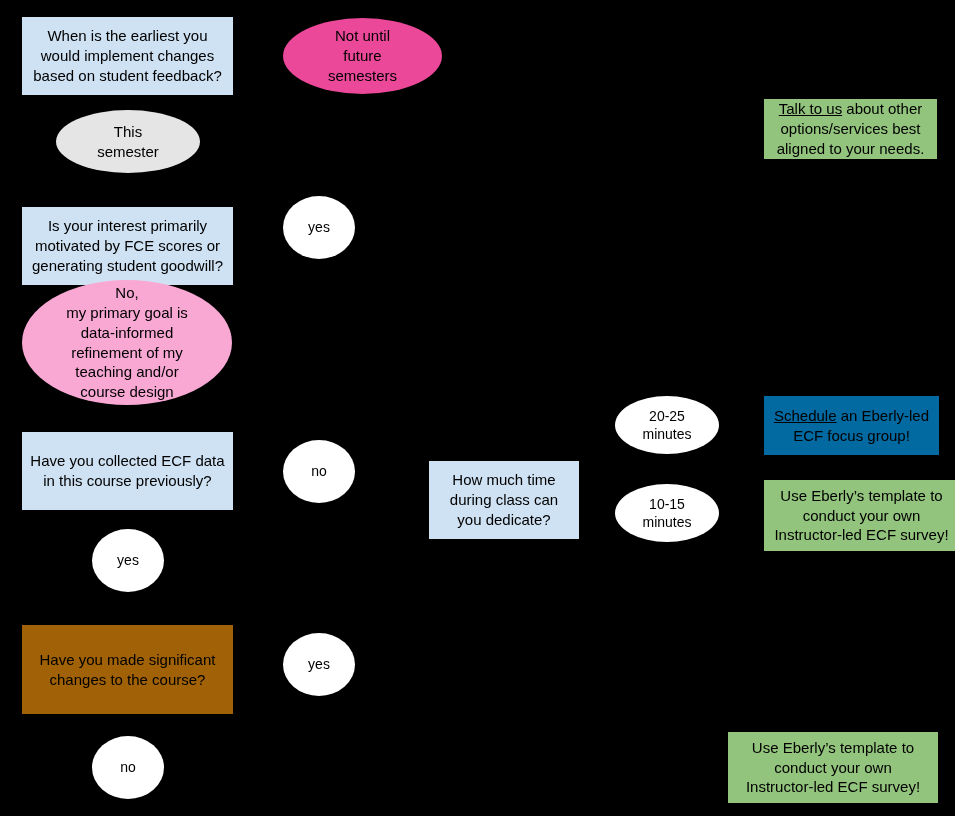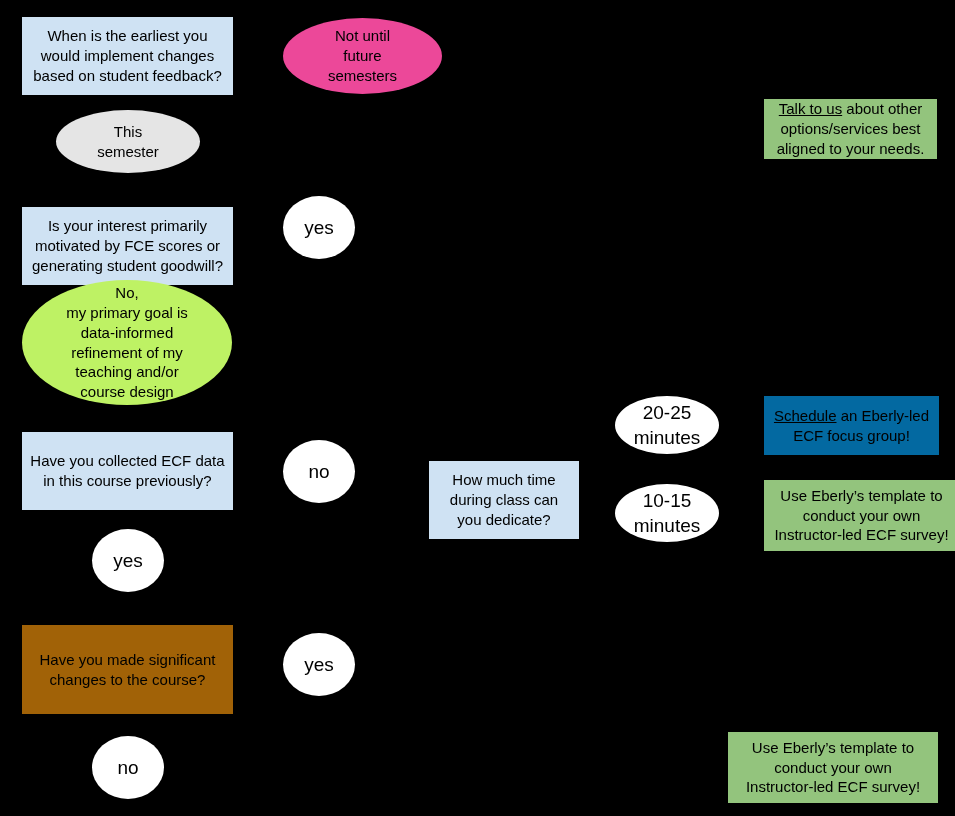--- a/index.html
+++ b/index.html
@@ -42,21 +42,21 @@
     border-radius: 50%;
   }
   .node-text {
     display: block;
     width: 100%;
     padding: 0 6px;
     box-sizing: border-box;
     white-space: pre-line;
   }
   .fs15 { font-size: 15px; }
-  .fs14 { font-size: 19px; }
+  .fs14 { font-size: 14px; }
   .link {
     text-decoration: underline;
   }
 </style>
 </head>
 <body>
 
 <div id="canvas">
     <div class="node rect blue" style="left: 22px; top: 17px; width: 211px; height: 78px; background: rgb(207, 226, 243);">
       <span class="node-text fs15">When is the earliest you
@@ -76,21 +76,21 @@
       <span class="node-text fs15"><span class="link">Talk to us</span><span> about other options/services best aligned to your needs.</span></span>
     </div>
     <div class="node rect blue" style="left: 22px; top: 188px; width: 211px; height: 78px; background: rgb(207, 226, 243); margin-top: 19px;">
       <span class="node-text fs15">Is your interest primarily
 motivated by FCE scores or
 generating student goodwill?</span>
     </div>
     <div class="node ellipse" style="left: 283px; top: 196px; width: 72px; height: 63px; background: rgb(255, 255, 255);">
       <span class="node-text fs14">yes</span>
     </div>
-    <div class="node ellipse" style="left: 22px; top: 280px; width: 210px; height: 125px; background: #bef264;">
+    <div class="node ellipse" style="left: 22px; top: 280px; width: 210px; height: 125px; background: #f9a8d4;">
       <span class="node-text fs15">No,
 my primary goal is
 data-informed
 refinement of my
 teaching and/or
 course design</span>
     </div>
     <div class="node rect blue" style="left: 22px; top: 432px; width: 211px; height: 78px; background: rgb(207, 226, 243);">
       <span class="node-text fs15">Have you collected ECF data
 in this course previously?</span>

